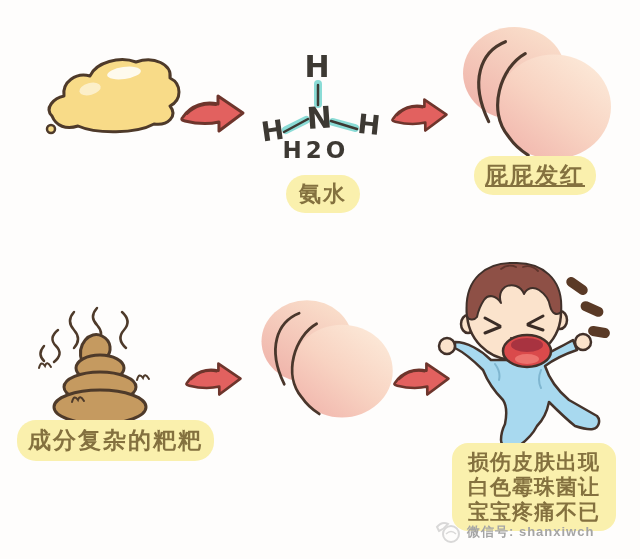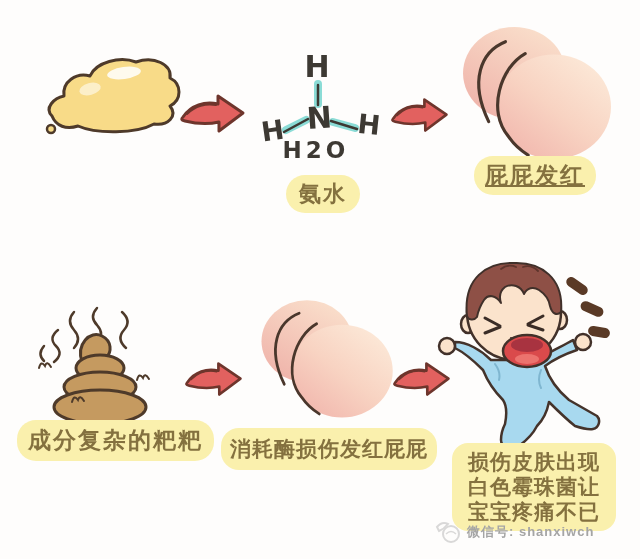--- a/index.html
+++ b/index.html
@@ -126,21 +126,20 @@
   </svg>
   <div class="pill lbl-poop">成分复杂的粑粑</div>
 
   <svg class="abs" style="left:184px;top:359px" width="60" height="41" viewBox="0 0 68 46">
       <use href="#arrowShape"></use>
     </svg>
 
   <svg class="abs" style="left:258px;top:294px" width="140" height="127" viewBox="0 0 160 145">
       <use href="#buttShape"></use>
     </svg>
-  <div class="pill lbl-enzyme">消耗酶损伤发红屁屁</div>
 
   <svg class="abs" style="left:392px;top:359px" width="60" height="41" viewBox="0 0 68 46">
       <use href="#arrowShape"></use>
     </svg>
 
   <svg class="abs" style="left:437px;top:256px" width="198" height="196" viewBox="0 0 198 196">
 
     <g fill="#5a3a26">
       <rect x="-12" y="-5" width="24" height="10" rx="5" transform="translate(140,30) rotate(35)"></rect>
       <rect x="-12" y="-5" width="24" height="10" rx="5" transform="translate(155,53) rotate(24)"></rect>

